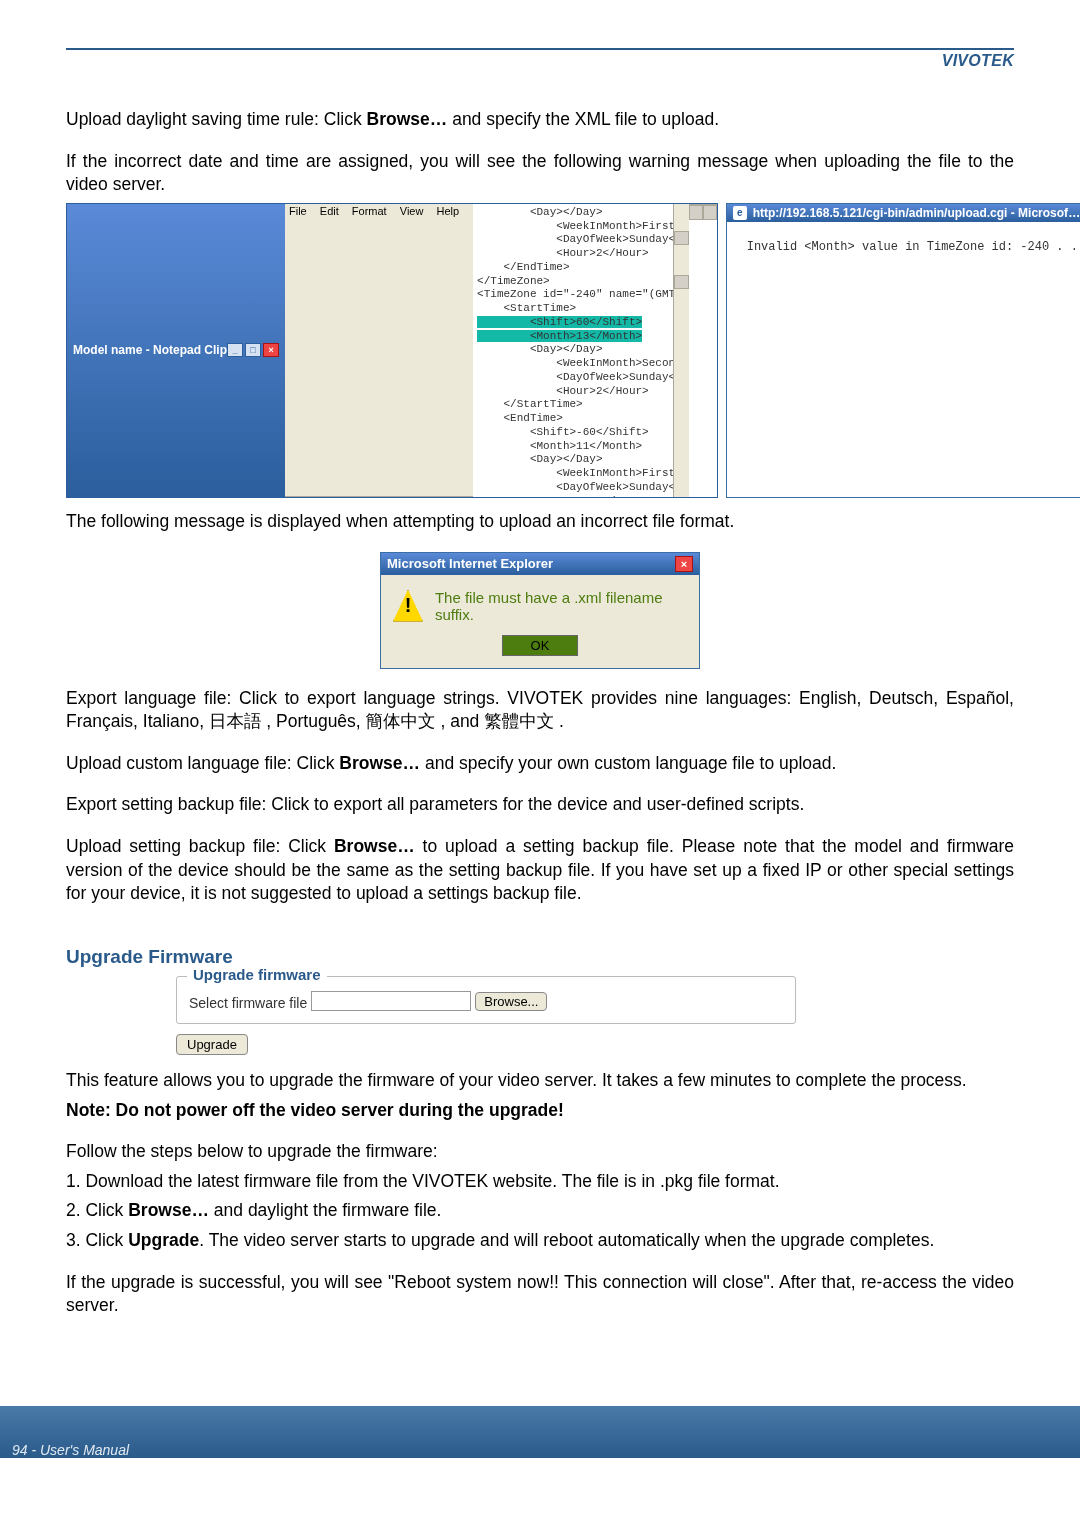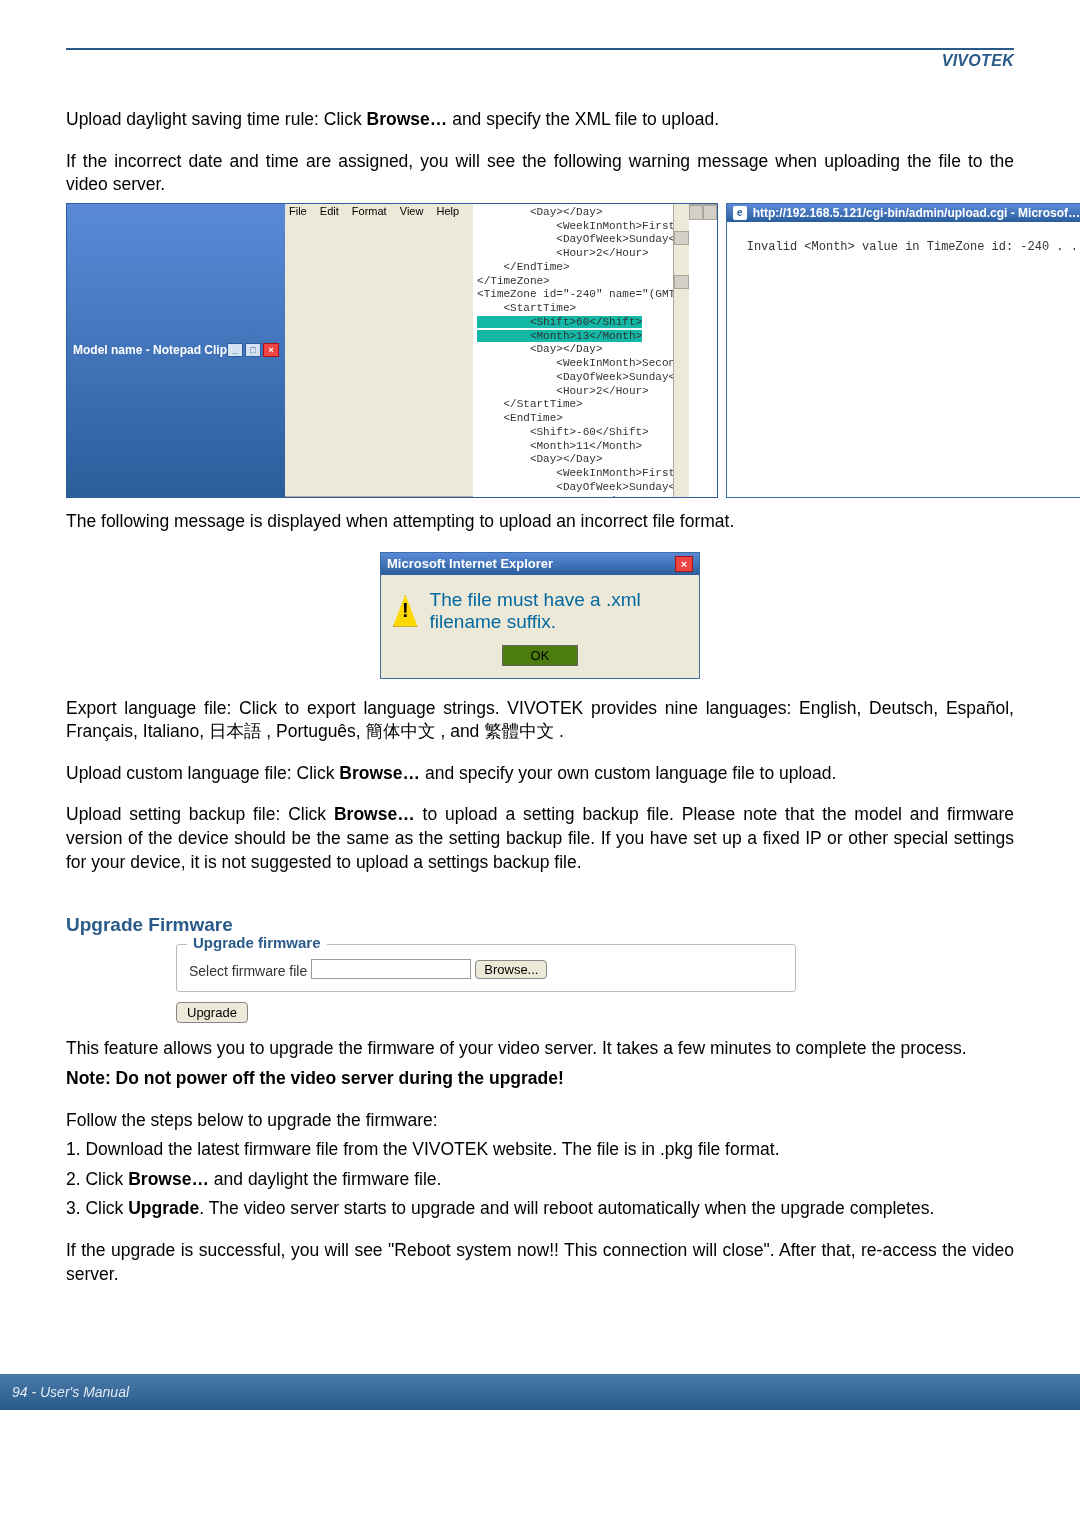--- a/index.html
+++ b/index.html
@@ -188,21 +188,21 @@
   }
   .dlg-row { display:flex; align-items:center; gap:12px; }
   .warn-icon {
     width:32px;height:32px;
     background:#ffd800;
     border:1px solid #a08000;
     display:flex;align-items:center;justify-content:center;
     color:#000;font-weight:bold;font-size:20px;
     clip-path: polygon(50% 0, 100% 100%, 0 100%);
   }
-  .dlg-text { font-size:19px; color:#0369a1; }
+  .dlg-text { font-size:15px; color:#4d7c0f; }
   .dlg-btn-row { display:flex; justify-content:center; }
   .dlg-ok {
     padding:2px 28px;
     border:1px solid #666;
     background:#4d7c0f;
     font-size:13px;
   }
 
   
   .section-h {
@@ -246,23 +246,23 @@
   .uf-upgrade {
     border:1px solid #888; border-radius:4px;
     background:#ece9d8;
     padding:2px 10px;
     font-size:13px;
   }
 
   .footer-area {
     margin-top: 40px;
     background: linear-gradient(#4a7aa8,#2a5a8a);
-    height: 36px;
-    display:flex;
-    align-items:center;
+    height: 52px;
+    display:flex;
+    align-items:flex-end;
     padding-left: 12px;
   }
   .footer-text {
     color:#e0eaf2;
     font-style:italic;
     font-size:14px;
   }
 </style>
 </head>
 <body>
@@ -368,20 +368,23 @@
   </div>
 
   <p class="para">
     <span class="underline">Export language file</span><span>: Click to export language strings. VIVOTEK provides nine languages: English, Deutsch, Español, Français, Italiano, 日本語 , Português, 簡体中文 , and 繁體中文 .</span>
   </p>
 
   <p class="para">
     <span class="underline">Upload custom language file</span><span>: Click </span><span class="bold">Browse…</span><span> and specify your own custom language file to upload.</span>
   </p>
 
+  <p class="para">
+    <span class="underline">Export setting backup file</span><span>: Click to export all parameters for the device and user-defined scripts.</span>
+  </p>
 
   <p class="para">
     <span class="underline">Upload setting backup file</span><span>: Click </span><span class="bold">Browse…</span><span> to upload a setting backup file. Please note that the model and firmware version of the device should be the same as the setting backup file. If you have set up a fixed IP or other special settings for your device, it is not suggested to upload a settings backup file.</span>
   </p>
 
   <div class="section-h">Upgrade Firmware</div>
 
   <div class="uf-group">
     <div class="fieldset">
       <div class="legend">Upgrade firmware</div>

